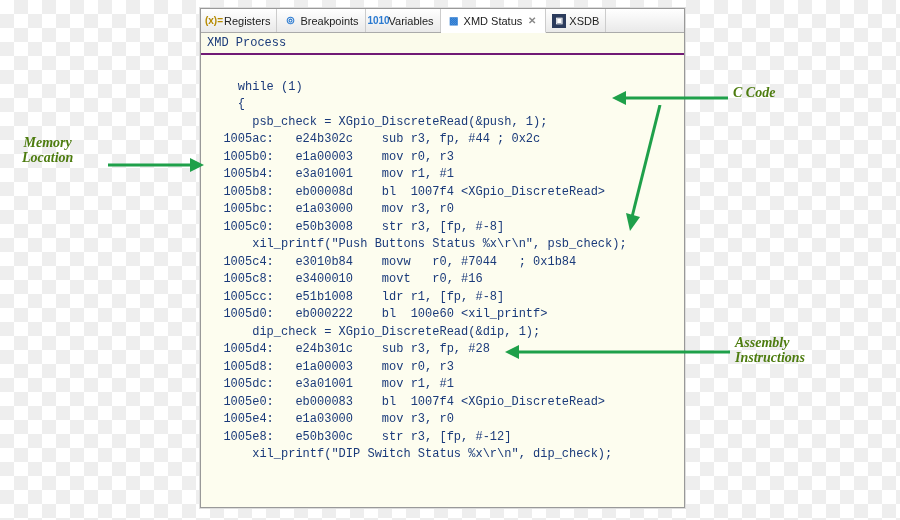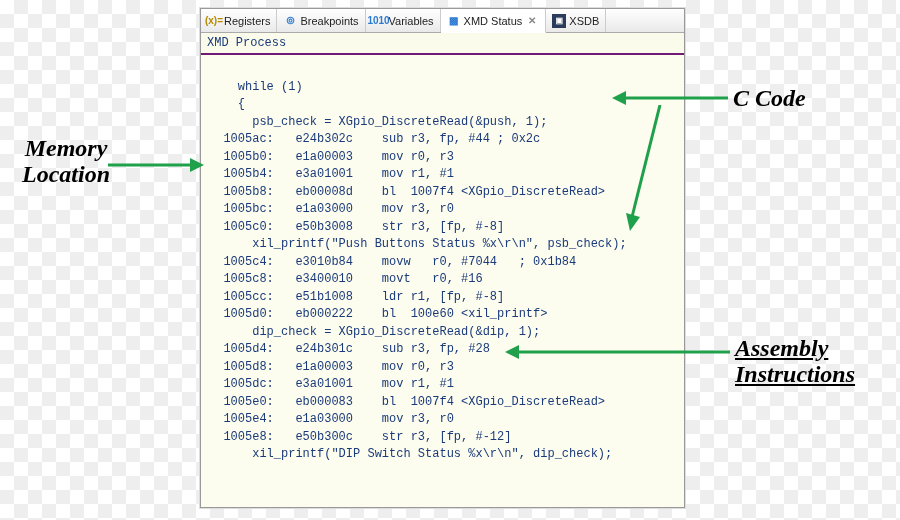--- a/index.html
+++ b/index.html
@@ -61,25 +61,25 @@
     padding: 6px 8px 16px 8px;
     font-family: "Courier New", monospace;
     font-size: 12px;
     line-height: 17.5px;
     color: #1a3a7a;
     overflow: hidden;
     white-space: pre;
   }
   .callout {
     position: absolute;
-    color: #000000;
+    color: #4d7c0f;
     font-family: 'Comic Sans MS', 'Segoe Script', cursive;
     font-weight: bold;
     font-style: italic;
-    font-size: 24px;
+    font-size: 14px;
     line-height: 1.1;
   }
   .arrow { position:absolute; }
 </style>
 </head>
 <body>
 
 <div class="panel">
   <div class="tabbar">
     <div class="tab">
@@ -126,21 +126,21 @@
   1005dc:   e3a01001    mov r1, #1
   1005e0:   eb000083    bl  1007f4 &lt;XGpio_DiscreteRead&gt;
   1005e4:   e1a03000    mov r3, r0
   1005e8:   e50b300c    str r3, [fp, #-12]
       xil_printf("DIP Switch Status %x\r\n", dip_check);</div>
 </div>
 
 <div class="callout" style="left: 22px; top: 135px; white-space: pre-line; text-align: center;">Memory
 Location</div>
 <div class="callout" style="left:733px;top:85px">C Code</div>
-<div class="callout" style="left: 735px; top: 335px; white-space: pre-line; text-decoration: underline;">Assembly
+<div class="callout" style="left: 735px; top: 335px; white-space: pre-line;">Assembly
 Instructions</div>
 
 <svg class="arrow" style="left:108px;top:153px" width="96" height="24">
   <line x1="0" y1="12" x2="82" y2="12" stroke="#1fa04a" stroke-width="3"></line>
   <polygon points="82,5 96,12 82,19" fill="#1fa04a"></polygon>
 </svg>
 <svg class="arrow" style="left:612px;top:86px" width="116" height="24">
   <line x1="116" y1="12" x2="14" y2="12" stroke="#1fa04a" stroke-width="3"></line>
   <polygon points="14,5 0,12 14,19" fill="#1fa04a"></polygon>
 </svg>

